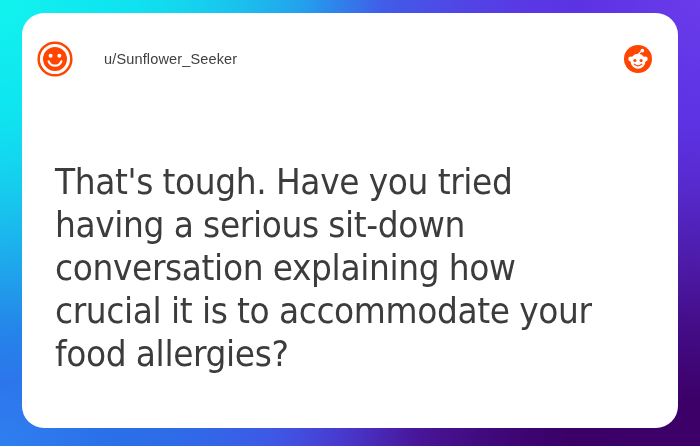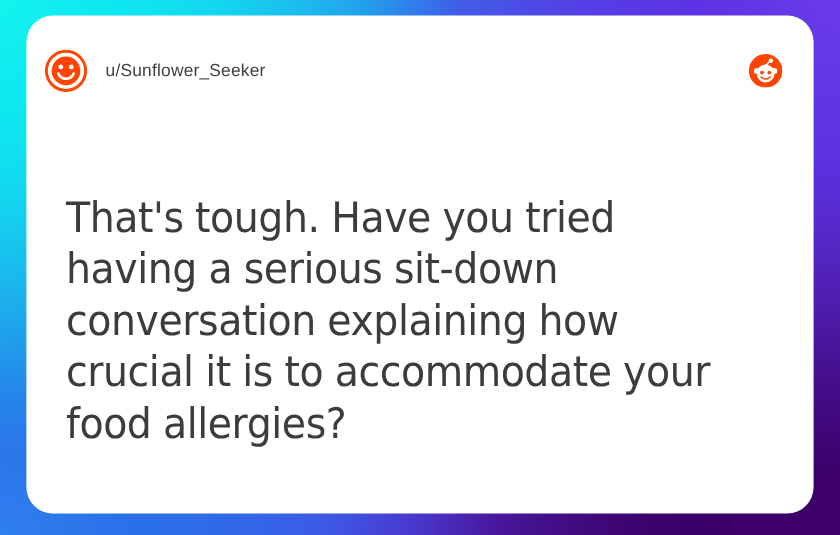--- a/index.html
+++ b/index.html
@@ -50,21 +50,21 @@
   }
 
   #avatar {
     width: 38px;
     height: 38px;
     flex: 0 0 38px;
     display: block;
   }
 
   #username {
-    margin-left: 14px;
+    margin-left: 30px;
     font-size: 14.5px;
     color: #3f3f3f;
     letter-spacing: 0.15px;
     white-space: nowrap;
     font-family: "Liberation Sans", sans-serif;
   }
 
   #header-spacer { flex: 1 1 auto; }
 
   #reddit-logo {

